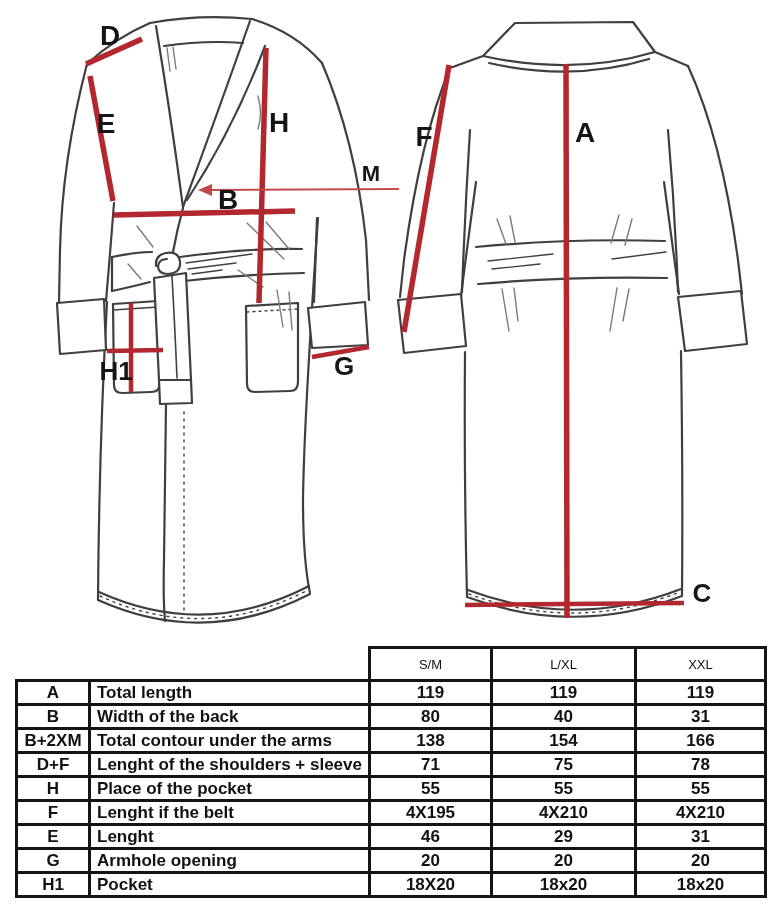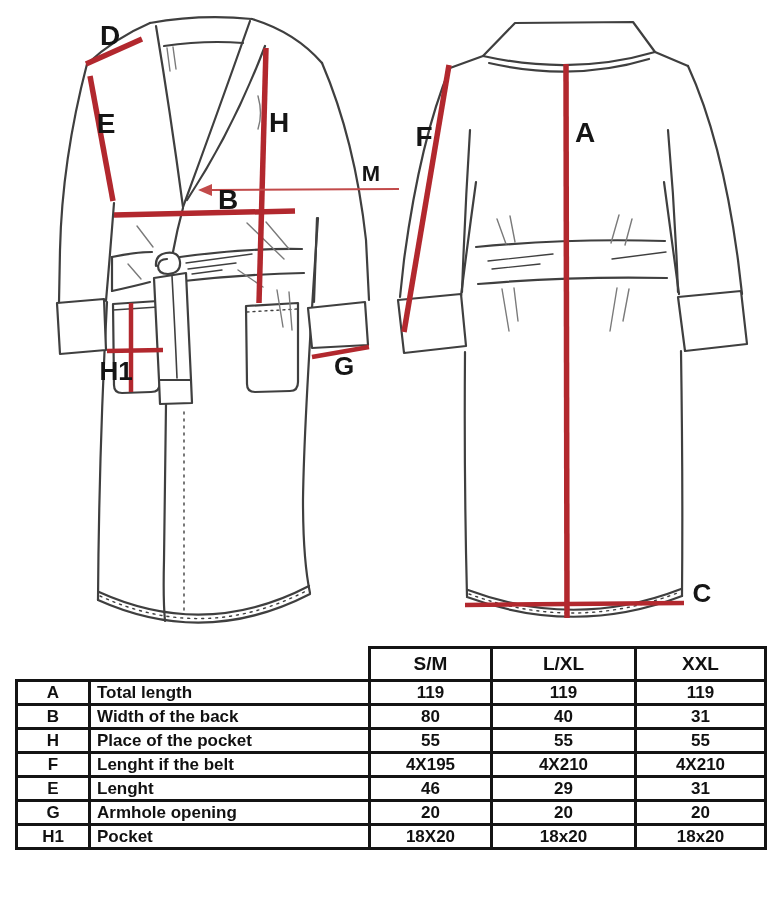--- a/index.html
+++ b/index.html
@@ -3,21 +3,21 @@
 <meta charset="utf-8">
 <style>
   html,body{margin:0;padding:0;background:#ffffff;}
   .page{position:relative;width:780px;height:920px;background:#ffffff;overflow:hidden;
         font-family:"Liberation Sans",sans-serif;}
   .diagram{position:absolute;left:0;top:0;}
   .sizes{position:absolute;left:15px;top:646px;}
   table.size-table{border-collapse:collapse;table-layout:fixed;width:749px;color:#111;}
   table.size-table td,table.size-table th{border:3px solid #141414;text-align:center;
         vertical-align:middle;overflow:hidden;white-space:nowrap;padding:0;}
-  table.size-table thead th{height:30px;font-size:19px;font-weight:700;}
+  table.size-table thead th{height:30px;font-size:13px;font-weight:400;}
   table.size-table thead td.blank{border:none;background:transparent;}
   table.size-table tbody td,table.size-table tbody th{height:21px;font-size:17px;}
   table.size-table tbody th.code{font-weight:700;}
   table.size-table td.desc{text-align:left;padding-left:6px;font-weight:700;}
   table.size-table td.val{font-weight:700;}
   svg text{font-family:"Liberation Sans",sans-serif;}
 </style>
 </head>
 <body>
 
@@ -215,20 +215,34 @@
           <td class="val">119</td>
         </tr>
         <tr>
           <th class="code">B</th>
           <td class="desc">Width of the back</td>
           <td class="val">80</td>
           <td class="val">40</td>
           <td class="val">31</td>
         </tr>
         <tr>
+          <th class="code">B+2XM</th>
+          <td class="desc">Total contour under the arms</td>
+          <td class="val">138</td>
+          <td class="val">154</td>
+          <td class="val">166</td>
+        </tr>
+        <tr>
+          <th class="code">D+F</th>
+          <td class="desc">Lenght of the shoulders + sleeve</td>
+          <td class="val">71</td>
+          <td class="val">75</td>
+          <td class="val">78</td>
+        </tr>
+        <tr>
           <th class="code">H</th>
           <td class="desc">Place of the pocket</td>
           <td class="val">55</td>
           <td class="val">55</td>
           <td class="val">55</td>
         </tr>
         <tr>
           <th class="code">F</th>
           <td class="desc">Lenght if the belt</td>
           <td class="val">4X195</td>

